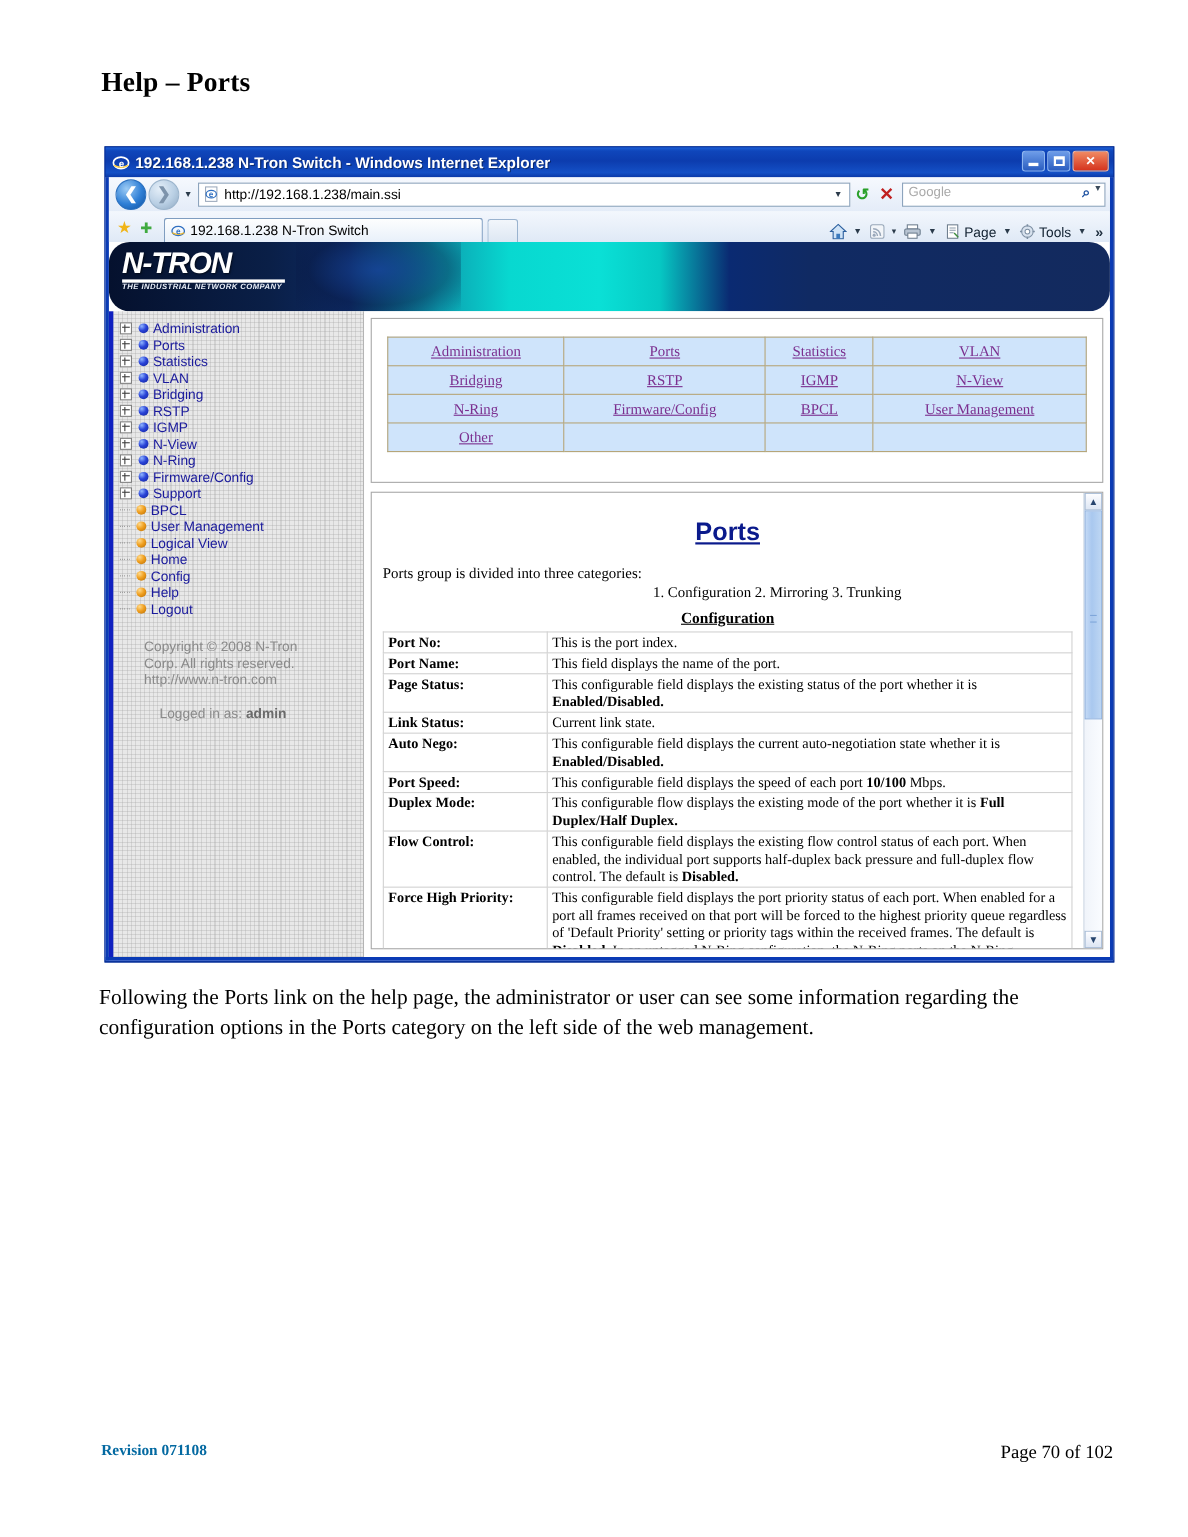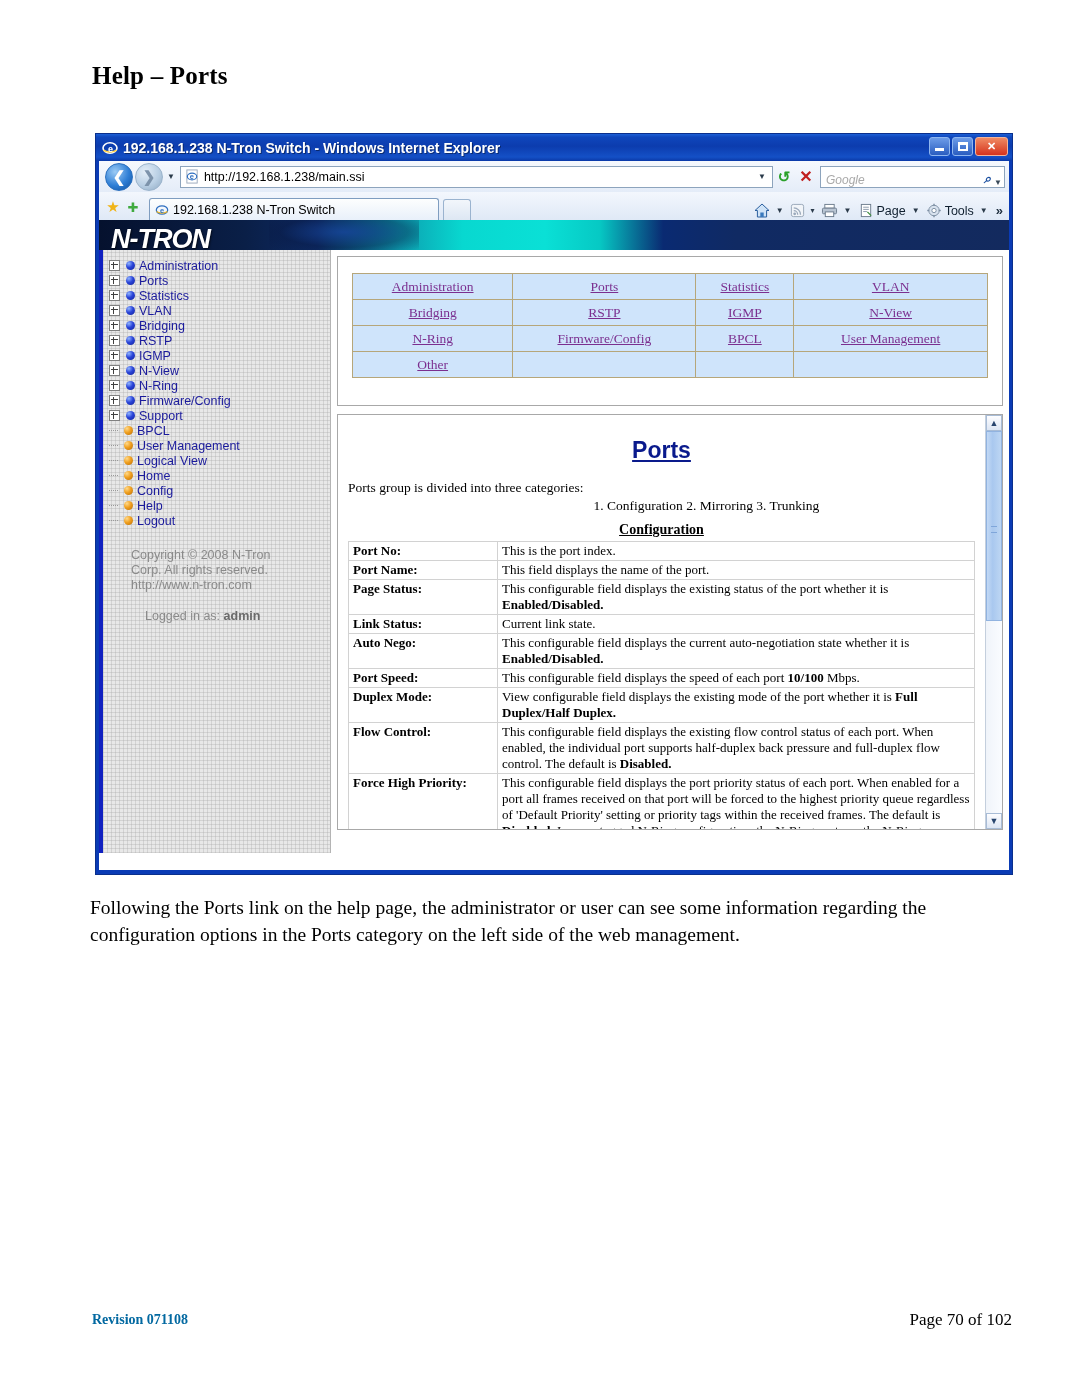--- a/index.html
+++ b/index.html
@@ -191,26 +191,25 @@
     font-size: 14px;
   }
   .refresh-ico { color: #2aa02a; font-weight: bold; font-size: 15px; }
   .stop-ico { color: #c02020; font-weight: bold; font-size: 16px; }
   .search-box {
     width: 185px;
     height: 22px;
     background: #fff;
     border: 1px solid #8da4bd;
     display: flex;
-    align-items: flex-end;
+    align-items: flex-start;
     padding: 0 2px;
     margin-left: 3px;
     box-sizing: border-box;
     flex: 0 0 auto;
-    font-style: italic;
   }
   .search-ph {
     flex: 1 1 auto;
     font-size: 12px;
     color: #a9a9a9;
     font-family: "Liberation Sans", sans-serif;
     padding-left: 3px;
   }
   .search-mag { color:#1a4fa0; font-size: 13px; font-weight: bold; }
   .search-caret { font-size:8px; color:#3a4a5a; padding-left:3px;}
@@ -273,24 +272,25 @@
     background: #ffffff;
     border-left: 3px solid #0a3bb5;
     border-right: 3px solid #0a3bb5;
     border-bottom: 3px solid #0a3bb5;
     height: 653px;
     box-sizing: border-box;
     overflow: hidden;
   }
 
   .banner {
-    height: 30px;
+    height: 63px;
     background: linear-gradient(to right, #05112e 0%, #0a1f47 16%, #0d2a63 24%, #0c9fb0 33%, #08d8d0 40%, #0ae0d6 49%, #06c9c4 55%, #0a2a72 62%, #102a63 70%, #132a5e 100%);
     position: relative;
     overflow: hidden;
+    border-radius: 19px;
   }
   .banner::after {
     content: "";
     position: absolute;
     left: 170px; top: 0; width: 150px; height: 100%;
     background: radial-gradient(ellipse at 50% 40%, rgba(22,66,150,0.85) 0%, rgba(8,25,70,0.4) 60%, rgba(0,0,0,0) 100%);
   }
   .logo {
     position: absolute;
     left: 12px; top: 5px;
@@ -858,21 +858,21 @@
                     <tr>
                       <td class="k">Auto Nego:</td>
                       <td><span>This configurable field displays the current auto-negotiation state whether it is </span><b>Enabled/Disabled.</b></td>
                     </tr>
                     <tr>
                       <td class="k">Port Speed:</td>
                       <td><span>This configurable field displays the speed of each port </span><b>10/100</b><span> Mbps.</span></td>
                     </tr>
                     <tr>
                       <td class="k">Duplex Mode:</td>
-                      <td><span>View configurable field displays the existing mode of the port whether it is </span><b>Full Duplex/Half Duplex.</b></td>
+                      <td><span>This configurable flow displays the existing mode of the port whether it is </span><b>Full Duplex/Half Duplex.</b></td>
                     </tr>
                     <tr>
                       <td class="k">Flow Control:</td>
                       <td><span>This configurable field displays the existing flow control status of each port. When enabled, the individual port supports half-duplex back pressure and full-duplex flow control. The default is </span><b>Disabled.</b></td>
                     </tr>
                     <tr>
                       <td class="k">Force High Priority:</td>
                       <td><span>This configurable field displays the port priority status of each port. When enabled for a port all frames received on that port will be forced to the highest priority queue regardless of 'Default Priority' setting or priority tags within the received frames. The default is </span><b>Disabled.</b><span> In an untagged N-Ring configuration, the N-Ring ports on the N-Ring Manager and active N-Ring Members will be </span></td>
                     </tr>
                   </tbody>

